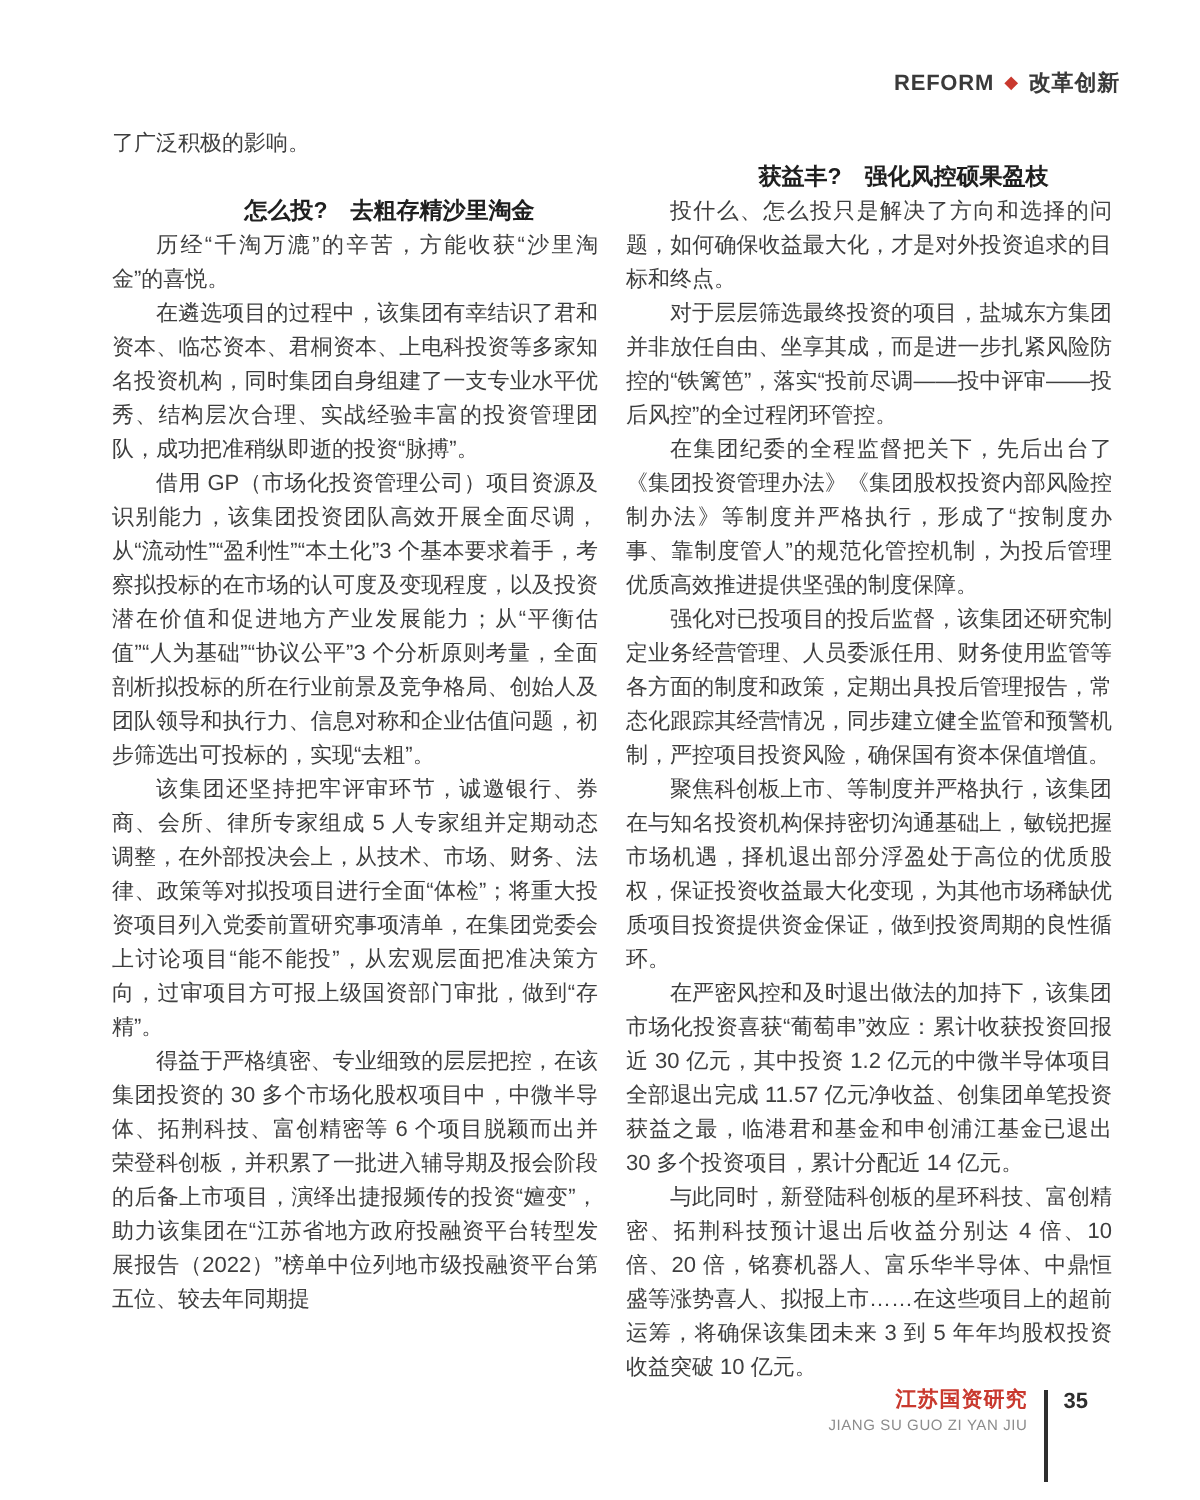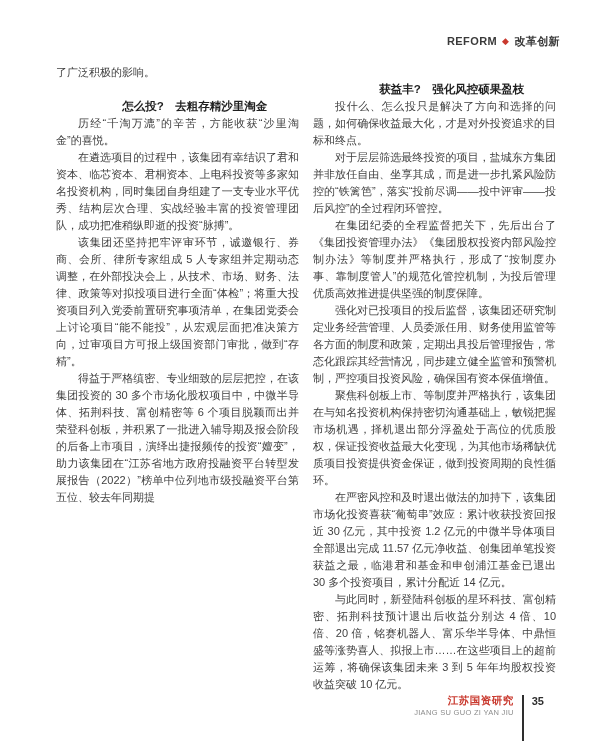--- a/index.html
+++ b/index.html
@@ -101,20 +101,21 @@
     <span>REFORM</span><span class="diamond">◆</span><span>改革创新</span>
   </div>
 
   <div class="columns">
 
     <div class="col">
       <p class="cont">了广泛积极的影响。</p>
       <h3>怎么投?　去粗存精沙里淘金</h3>
       <p>历经“千淘万漉”的辛苦，方能收获“沙里淘金”的喜悦。</p>
       <p>在遴选项目的过程中，该集团有幸结识了君和资本、临芯资本、君桐资本、上电科投资等多家知名投资机构，同时集团自身组建了一支专业水平优秀、结构层次合理、实战经验丰富的投资管理团队，成功把准稍纵即逝的投资“脉搏”。</p>
+      <p>借用 GP（市场化投资管理公司）项目资源及识别能力，该集团投资团队高效开展全面尽调，从“流动性”“盈利性”“本土化”3 个基本要求着手，考察拟投标的在市场的认可度及变现程度，以及投资潜在价值和促进地方产业发展能力；从“平衡估值”“人为基础”“协议公平”3 个分析原则考量，全面剖析拟投标的所在行业前景及竞争格局、创始人及团队领导和执行力、信息对称和企业估值问题，初步筛选出可投标的，实现“去粗”。</p>
       <p>该集团还坚持把牢评审环节，诚邀银行、券商、会所、律所专家组成 5 人专家组并定期动态调整，在外部投决会上，从技术、市场、财务、法律、政策等对拟投项目进行全面“体检”；将重大投资项目列入党委前置研究事项清单，在集团党委会上讨论项目“能不能投”，从宏观层面把准决策方向，过审项目方可报上级国资部门审批，做到“存精”。</p>
       <p>得益于严格缜密、专业细致的层层把控，在该集团投资的 30 多个市场化股权项目中，中微半导体、拓荆科技、富创精密等 6 个项目脱颖而出并荣登科创板，并积累了一批进入辅导期及报会阶段的后备上市项目，演绎出捷报频传的投资“嬗变”，助力该集团在“江苏省地方政府投融资平台转型发展报告（2022）”榜单中位列地市级投融资平台第五位、较去年同期提</p>
     </div>
 
     <div class="col">
       <h3>获益丰?　强化风控硕果盈枝</h3>
       <p>投什么、怎么投只是解决了方向和选择的问题，如何确保收益最大化，才是对外投资追求的目标和终点。</p>
       <p>对于层层筛选最终投资的项目，盐城东方集团并非放任自由、坐享其成，而是进一步扎紧风险防控的“铁篱笆”，落实“投前尽调——投中评审——投后风控”的全过程闭环管控。</p>
       <p>在集团纪委的全程监督把关下，先后出台了《集团投资管理办法》《集团股权投资内部风险控制办法》等制度并严格执行，形成了“按制度办事、靠制度管人”的规范化管控机制，为投后管理优质高效推进提供坚强的制度保障。</p>
       <p>强化对已投项目的投后监督，该集团还研究制定业务经营管理、人员委派任用、财务使用监管等各方面的制度和政策，定期出具投后管理报告，常态化跟踪其经营情况，同步建立健全监管和预警机制，严控项目投资风险，确保国有资本保值增值。</p>

